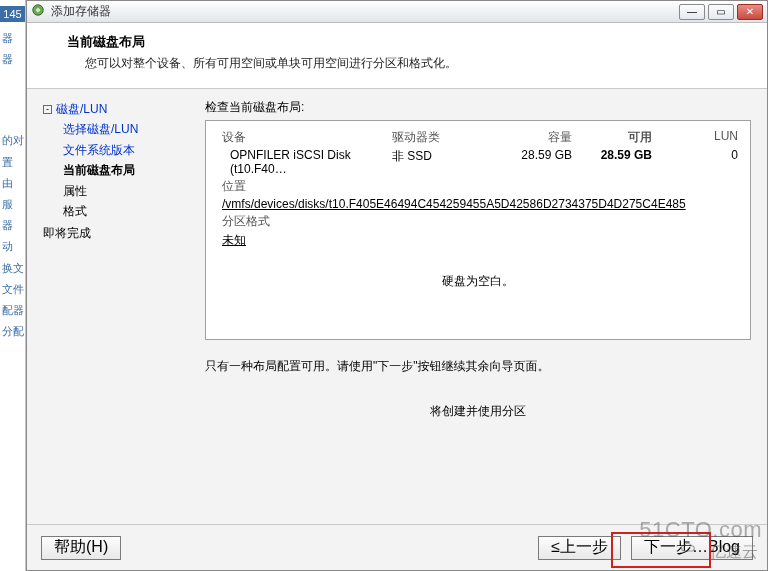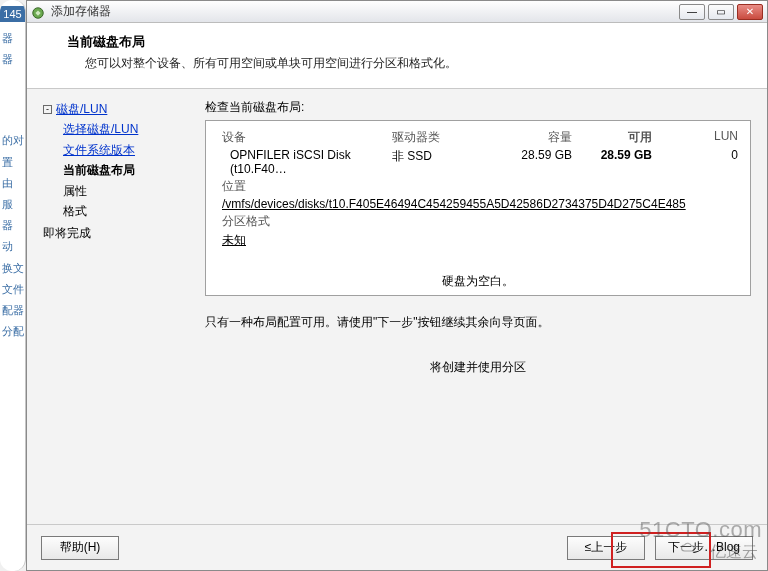--- a/index.html
+++ b/index.html
@@ -16,21 +16,20 @@
   
   .far-left {
     position: absolute;
     left: 0; top: 0; bottom: 0;
     width: 26px;
     background: #fff;
     border-right: 1px solid #c5c5c5;
     overflow: hidden;
     color: #3b6ea5;
     padding-top: 6px;
-    border-radius: 12px;
   }
   .far-left .blue-badge {
     background: #3b6ea5;
     color: #fff;
     font-size: 11px;
     padding: 2px 2px;
     margin-bottom: 6px;
     text-align: center;
   }
   .far-left .vitem {
@@ -52,21 +51,21 @@
   }
   .titlebar {
     height: 22px;
     background: linear-gradient(#fefefe, #e3e5ea);
     display: flex;
     align-items: center;
     padding: 0 4px;
     border-bottom: 1px solid #bcbcbc;
     justify-content: space-between;
   }
-  .titlebar .left { display: flex; align-items: flex-end; gap: 6px; }
+  .titlebar .left { display: flex; align-items: flex-start; gap: 6px; }
   .app-icon { width: 14px; height: 14px; }
   .title-text { font-size: 12px; color: #333; }
   .win-controls { display: flex; gap: 3px; }
   .win-btn {
     width: 26px; height: 16px;
     border: 1px solid #8a8a8a;
     border-radius: 2px;
     background: linear-gradient(#fcfcfc, #e6e9ef);
     display: flex; align-items: center; justify-content: center;
     font-size: 10px;
@@ -96,34 +95,34 @@
     font-size: 12px;
     line-height: 1.7;
   }
   .nav .row { display: flex; align-items: center; gap: 4px; }
   .nav .box {
     width: 9px; height: 9px;
     border: 1px solid #6a6a6a;
     display: inline-flex; align-items: center; justify-content: center;
     font-size: 9px; line-height: 1;
   }
-  .nav a { color: #0033cc; text-decoration: underline; cursor: pointer; }
+  .nav a { color: #0033cc; cursor: pointer; }
   .nav .current { font-weight: bold; color: #000; }
   .nav .plain { color: #000; }
   .nav .indent { padding-left: 20px; }
   .content {
     flex: 1;
     display: flex;
     flex-direction: column;
   }
   .section-label { font-size: 12px; margin-bottom: 4px; }
   .panel {
     border: 1px solid #a0a0a0;
     background: #fff;
-    height: 176px;
+    height: 220px;
     padding: 8px 6px;
     overflow: hidden;
     position: relative;
   }
   .table-head {
     display: flex;
     color: #555;
     font-size: 12px;
     padding-bottom: 2px;
   }
@@ -164,21 +163,21 @@
     display: flex;
     align-items: center;
     justify-content: space-between;
     padding: 0 14px;
   }
   .btn {
     min-width: 78px;
     height: 24px;
     background: linear-gradient(#fdfdfd, #e8e8e8);
     border: 1px solid #7a7a7a;
-    font-size: 12px;
+    font-size: 16px;
     padding: 0 12px;
     cursor: pointer;
   }
   .btn-row { display: flex; gap: 10px; align-items: center; padding-left: 8px; }
   .highlight-box {
     position: absolute;
     border: 2px solid #d02020;
     width: 100px; height: 36px;
     right: 56px; bottom: 2px;
     pointer-events: none;

